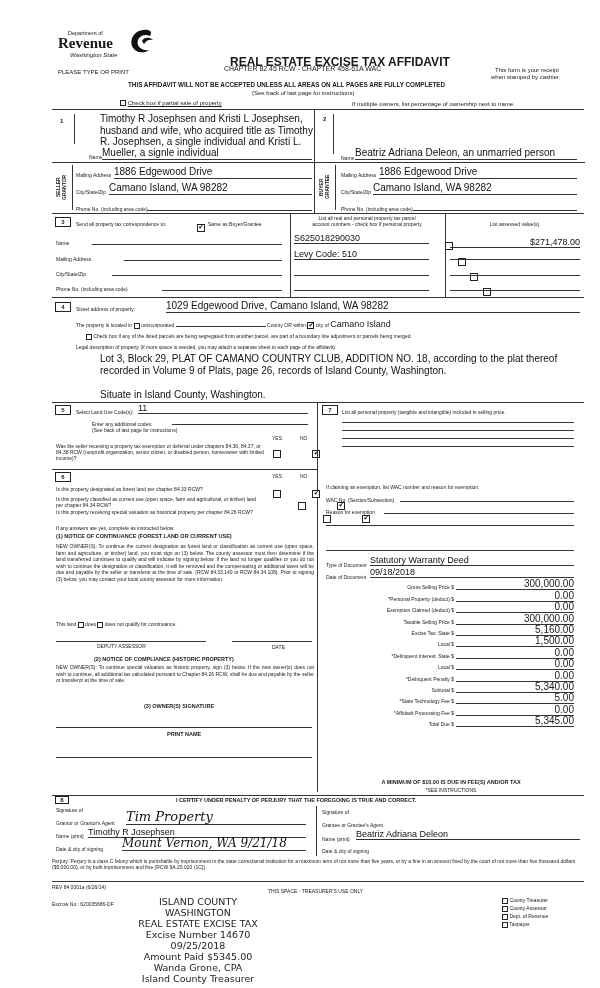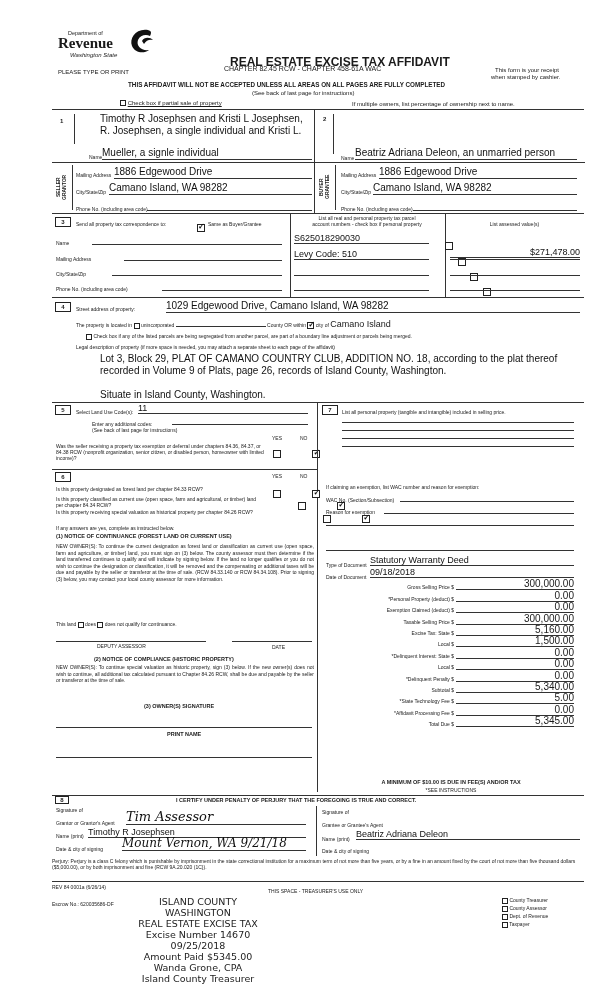--- a/index.html
+++ b/index.html
@@ -51,20 +51,21 @@
 </div>
 <div class="abs small" style="left:352px;top:101px;">If multiple owners, list percentage of ownership next to name.</div>
 
 <div class="abs hl" style="left:52px;top:109px;width:532px;border-top-width:1.5px;"></div>
 
 <div class="abs" style="left:52px;top:110px;width:262px;height:110px;">
   <div class="abs bold small" style="left:8px;top:8px;">1</div>
   <div class="abs vl" style="left:22px;top:4px;height:30px;"></div>
   <div class="abs fill" style="left:48px;top:3px;width:215px;">
     <div>Timothy R Josephsen and Kristi L Josephsen,</div>
+    <div>husband and wife, who acquired title as Timothy</div>
     <div>R. Josephsen, a single individual and Kristi L.</div>
   </div>
   <div class="abs tiny" style="left:37px;top:44px;">Name</div>
   <div class="abs fill line" style="left:50px;top:37px;width:210px;">Mueller, a signle individual</div>
   <div class="abs hl" style="left:0;top:52px;width:262px;"></div>
   <div class="abs vtext" style="left:3px;top:56px;height:42px;width:14px;">SELLER GRANTOR</div>
   <div class="abs vl" style="left:20px;top:55px;height:45px;"></div>
   <div class="abs tiny" style="left:24px;top:62px;">Mailing Address</div>
   <div class="abs fill line" style="left:62px;top:56px;width:198px;">1886 Edgewood Drive</div>
   <div class="abs tiny" style="left:24px;top:79px;">City/State/Zip</div>
@@ -111,21 +112,21 @@
   <div class="abs vl" style="left:238px;top:0;height:84px;"></div>
   <div class="abs tiny center" style="left:240px;top:2px;width:150px;">
     <div>List all real and personal property tax parcel</div>
     <div>account numbers - check box if personal property</div>
   </div>
   <div class="abs vl" style="left:393px;top:0;height:84px;"></div>
   <div class="abs tiny center" style="left:395px;top:8px;width:135px;">List assessed value(s)</div>
 
   <div class="abs fill-sm line" style="left:242px;top:20px;width:135px;">S625018290030</div>
   <span class="abs box" style="left:381px;top:23px;"></span>
-  <div class="abs fill-sm line right" style="left:398px;top:34px;width:130px;">$271,478.00</div>
+  <div class="abs fill-sm line right" style="left:398px;top:24px;width:130px;">$271,478.00</div>
 
   <div class="abs fill-sm line" style="left:242px;top:36px;width:135px;">Levy Code:  510</div>
   <span class="abs box" style="left:381px;top:39px;"></span>
   <div class="abs line" style="left:398px;top:38px;width:130px;height:9px;"></div>
 
   <div class="abs line" style="left:242px;top:54px;width:135px;height:9px;"></div>
   <span class="abs box" style="left:381px;top:54px;"></span>
   <div class="abs line" style="left:398px;top:54px;width:130px;height:9px;"></div>
 
   <div class="abs line" style="left:242px;top:69px;width:135px;height:9px;"></div>
@@ -307,21 +308,21 @@
 </div>
 
 <div class="abs hl" style="left:52px;top:795px;width:532px;border-top-width:1.5px;"></div>
 
 <div class="abs" style="left:52px;top:796px;width:532px;height:72px;">
   <div class="abs secnum" style="left:3px;top:0;width:14px;height:8px;line-height:7px;">8</div>
   <div class="abs bold" style="left:124px;top:1px;font-size:5.5px;">I CERTIFY UNDER PENALTY OF PERJURY THAT THE FOREGOING IS TRUE AND CORRECT.</div>
 
   <div class="abs tiny" style="left:4px;top:11px;">Signature of</div>
   <div class="abs tiny" style="left:4px;top:24px;">Grantor or Grantor's Agent</div>
-  <div class="abs sig line" style="left:74px;top:13px;width:180px;">Tim Assessor</div>
+  <div class="abs sig line" style="left:74px;top:13px;width:180px;">Tim Property</div>
   <div class="abs tiny" style="left:4px;top:37px;">Name (print)</div>
   <div class="abs fill-sm line" style="left:36px;top:31px;width:218px;">Timothy R Josephsen</div>
   <div class="abs tiny" style="left:4px;top:50px;">Date &amp; city of signing</div>
   <div class="abs sig line" style="left:70px;top:40px;width:184px;font-size:12px;">Mount Vernon, WA 9/21/18</div>
 
   <div class="abs vl" style="left:264px;top:10px;height:50px;"></div>
 
   <div class="abs tiny" style="left:270px;top:13px;">Signature of</div>
   <div class="abs tiny" style="left:270px;top:26px;">Grantee or Grantee's Agent</div>
   <div class="abs tiny" style="left:270px;top:40px;">Name (print)</div>

